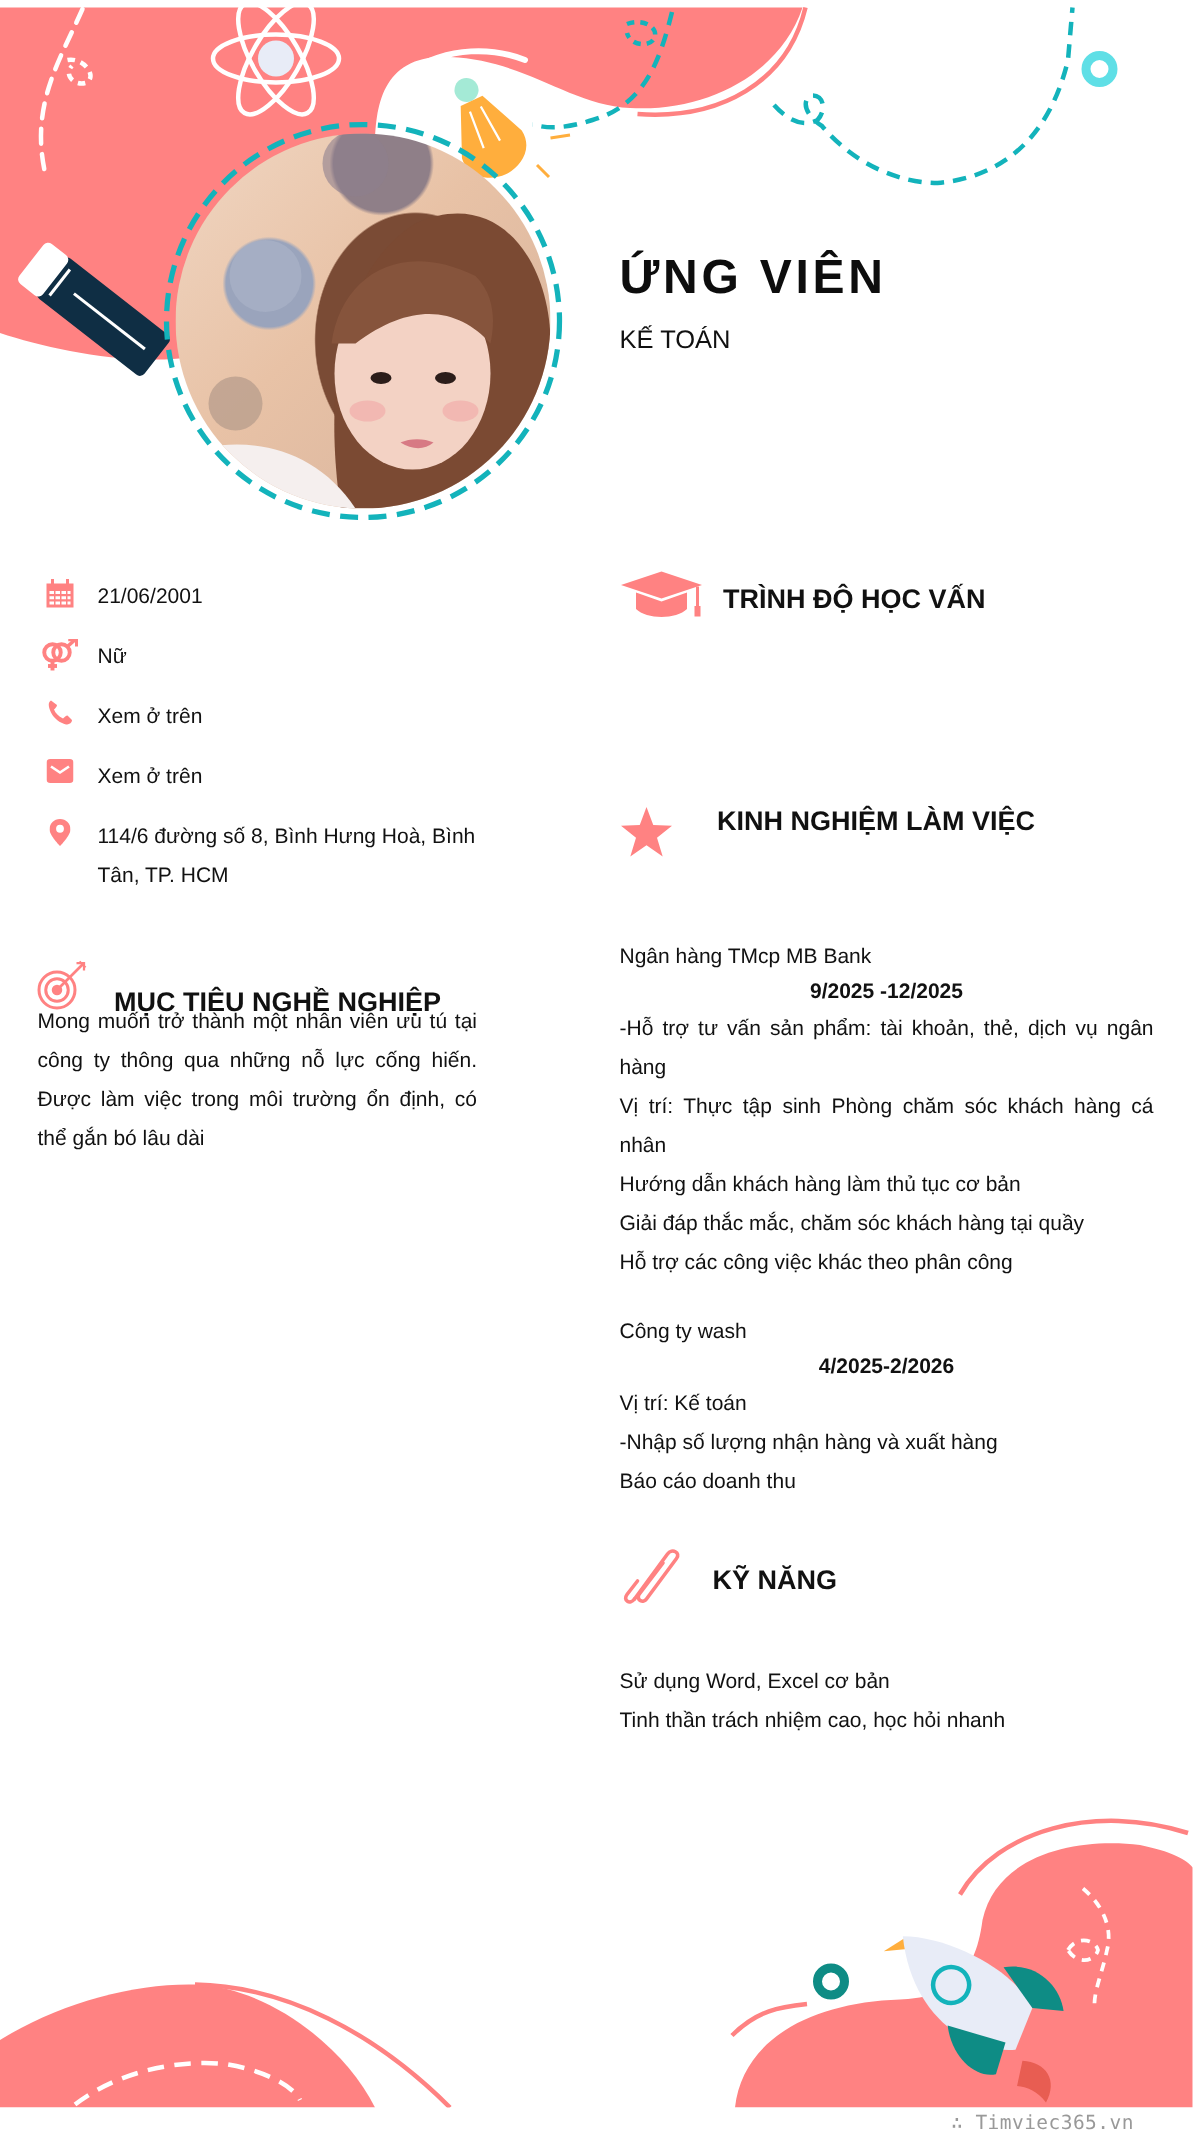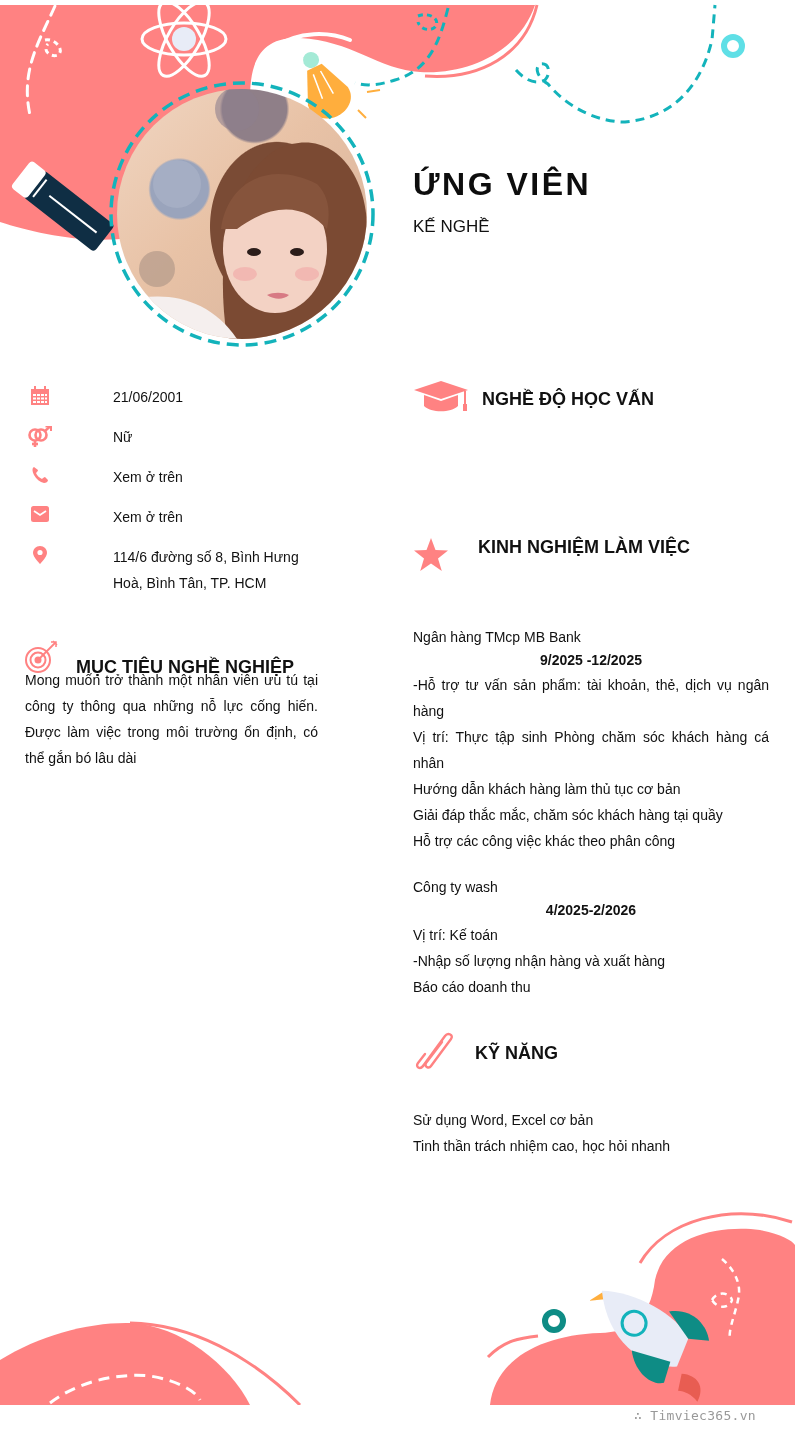--- a/index.html
+++ b/index.html
@@ -20,21 +20,21 @@
       radial-gradient(ellipse 50px 62px at 62% 50%, #f2cdbd 0 60%, transparent 61%),
       radial-gradient(ellipse 95px 120px at 64% 55%, #7a4b35 0 70%, transparent 71%),
       radial-gradient(circle at 25% 40%, #9aa4bc 0 12%, transparent 13%),
       radial-gradient(circle at 55% 8%, #8f7f88 0 12%, transparent 13%),
       linear-gradient(135deg, #f0d6c2 0%, #e8c2a6 45%, #d6b29c 100%);
   }
   .avatar .face-note { position: absolute; left: 0; top: 0; width: 100%; height: 100%; }
 
   
   .contact { left: 28px; top: 386px; width: 300px; }
-  .contact-row { display: flex; align-items: flex-start; margin-bottom: 16px; gap: 48px; }
+  .contact-row { display: flex; align-items: flex-start; margin-bottom: 16px; }
   .contact-row .ic { width: 24px; height: 22px; margin-right: 13px; flex: 0 0 24px; display: flex; justify-content: center; }
   .contact-row .txt { font-size: 14px; line-height: 26px; margin-top: -2px; color: #111; }
   .contact-row.addr .txt { width: 260px; }
 
   
   .sec-title { font-size: 18px; font-weight: 700; color: #111; }
   .goal-head { left: 24px; top: 640px; display: flex; align-items: flex-end; }
   .goal-head .sec-title { margin-left: 18px; }
   .goal-text { left: 25px; top: 667px; width: 293px; font-size: 14px; line-height: 26px; text-align: justify; color: #111; }
 
@@ -127,21 +127,21 @@
       <path d="M150 206 C158 211 166 211 172 206 C166 203 156 203 150 206 Z" fill="#d77a84"></path>
 
       <circle cx="60" cy="95" r="24" fill="#a8b0c6" opacity="0.8"></circle>
       <circle cx="40" cy="180" r="18" fill="#b49a8a" opacity="0.7"></circle>
       <circle cx="120" cy="20" r="22" fill="#8d7e8d" opacity="0.6"></circle>
       <path d="M0 250 L0 215 C40 200 90 205 120 250 Z" fill="#f5efee"></path>
     </svg>
   </div>
 
   <div class="abs name">ỨNG VIÊN</div>
-  <div class="abs role">KẾ NGHỀ</div>
+  <div class="abs role">KẾ TOÁN</div>
 
   <div class="abs contact">
     <div class="contact-row">
       <span class="ic">
         <svg width="20" height="20" viewBox="0 0 20 20">
           <rect x="1" y="3" width="18" height="16" fill="#ff8282"></rect>
           <rect x="4" y="0" width="2" height="5" fill="#ff8282"></rect>
           <rect x="14" y="0" width="2" height="5" fill="#ff8282"></rect>
           <g fill="#ffffff">
             <rect x="3" y="8" width="3" height="2"></rect>
@@ -218,21 +218,21 @@
 
   <div class="abs edu-head">
     <span>
       <svg width="56" height="34" viewBox="0 0 56 34">
         <path d="M28 1 L55 10 L28 19 L1 10 Z" fill="#ff8282"></path>
         <path d="M11 15 L11 26 C18 33 38 33 45 26 L45 15 L28 21 Z" fill="#ff8282"></path>
         <line x1="52" y1="11" x2="52" y2="25" stroke="#ff8282" stroke-width="2"></line>
         <rect x="50" y="24" width="4" height="7" fill="#ff8282"></rect>
       </svg>
     </span>
-    <span class="sec-title">NGHỀ ĐỘ HỌC VẤN</span>
+    <span class="sec-title">TRÌNH ĐỘ HỌC VẤN</span>
   </div>
 
   <div class="abs exp-head">
     <span>
       <svg width="36" height="36" viewBox="0 0 36 36">
         <path d="M18 1 L22.5 13 L35 13.5 L25 21.5 L28.8 34 L18 26.5 L7.2 34 L11 21.5 L1 13.5 L13.5 13 Z" fill="#ff8282"></path>
       </svg>
     </span>
     <span class="sec-title">KINH NGHIỆM LÀM VIỆC</span>
   </div>

